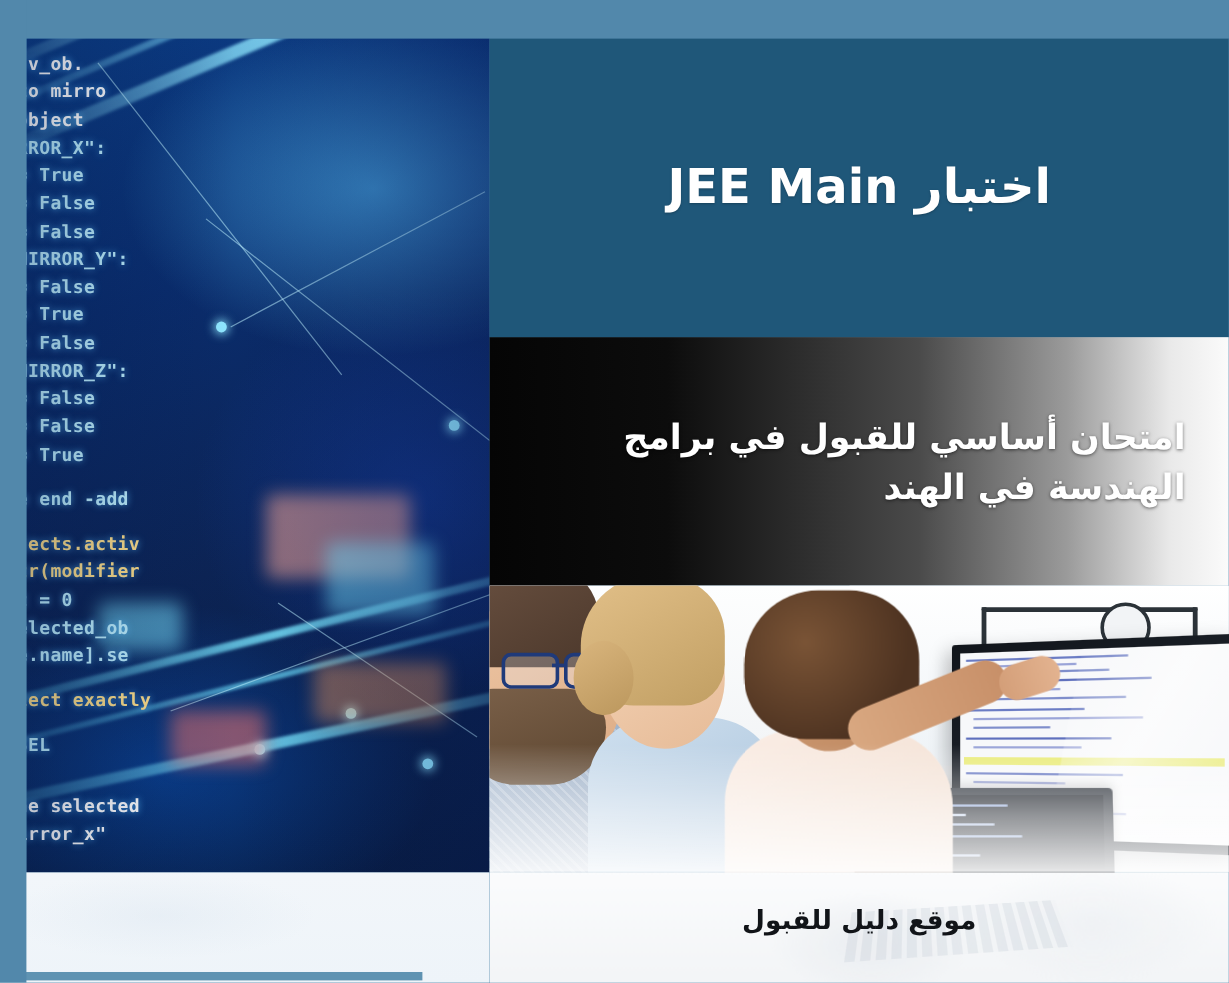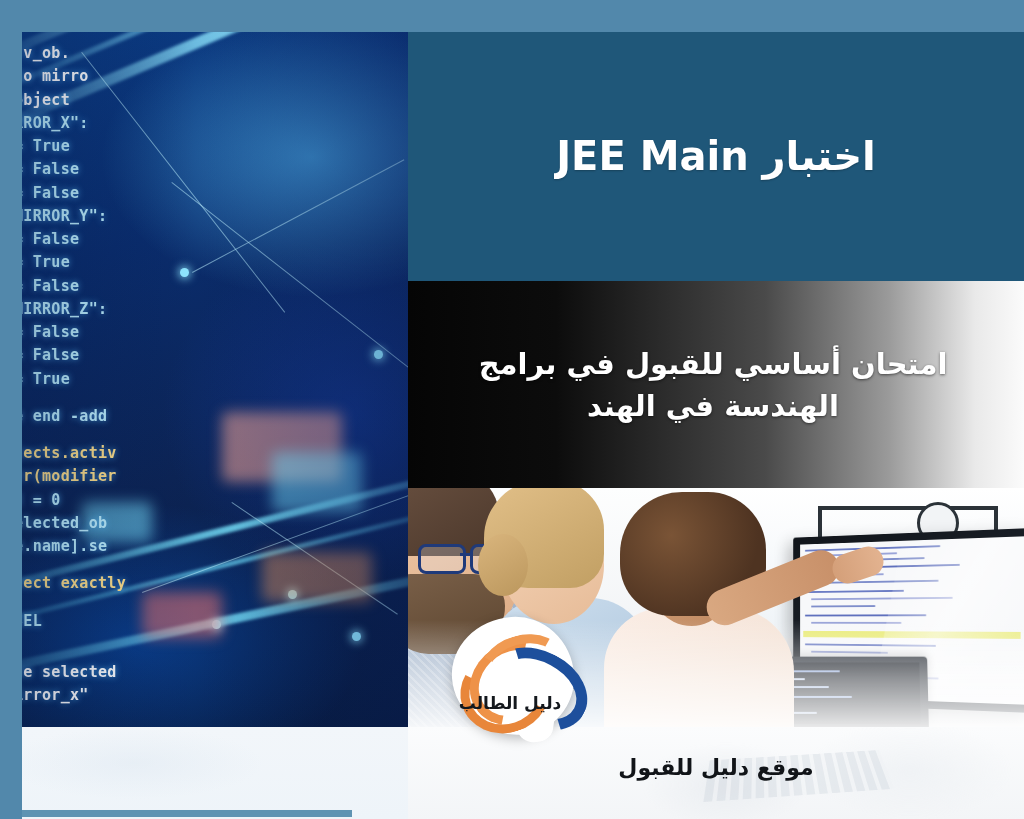--- a/index.html
+++ b/index.html
@@ -50,21 +50,21 @@
     position:absolute;left:0;right:0;top:124px;transform:translateY(-50%);
     text-align:center;color:#ffffff;font-size:40px;font-weight:700;
     direction:rtl;letter-spacing:0px;
     text-shadow:0 1px 2px rgba(0,0,0,.25);
   }
 
   .sub-band{position:absolute;left:0;top:249px;width:616px;height:207px;
     background:linear-gradient(90deg,#050505 0%,#0c0c0c 24%,#4a4a4a 58%,#9a9a9a 78%,#e9e9e9 92%,#fbfbfb 100%);}
   .sub-text{
     position:absolute;left:30px;right:36px;top:50%;transform:translateY(-50%);
-    color:#ffffff;text-align:center;direction:rtl;
+    color:#ffffff;text-align:right;direction:rtl;
     font-size:29px;font-weight:700;line-height:1.45;
     text-shadow:0 1px 3px rgba(0,0,0,.55);
   }
 
   
   .photo-band{position:absolute;left:0;top:456px;width:616px;height:239px;overflow:hidden;
     background:linear-gradient(180deg,#f4f6f8 0%,#eef1f4 40%,#e9edf1 100%);}
   
   .bg-wall{position:absolute;inset:0;background:
       linear-gradient(180deg,#fdfefe 0%,#f3f5f7 55%,#e8ebee 100%);}
@@ -336,24 +336,16 @@
   <div class="bottom-left-pane"></div>
   <div class="bottom-left-ghost"></div>
   <div class="bottom-left-accent"></div>
 
   <div class="bottom-band">
     <div class="bottom-ghost"></div>
     <div class="keyboard"></div>
   </div>
   <div class="caption" style="position:absolute;left:408px;width:616px;top:755px;">موقع دليل للقبول</div>
 
-  <div class="logo">
-    <div class="logo-blob"></div>
-    <div class="swoosh sw-o1"></div>
-    <div class="swoosh sw-o2"></div>
-    <div class="swoosh sw-o3"></div>
-    <div class="swoosh sw-blue"></div>
-    <div class="logo-text">دليل الطالب</div>
-  </div>
 
   <div class="frame-top"></div>
   <div class="frame-left"></div>
 </div>
 
 </body></html>

